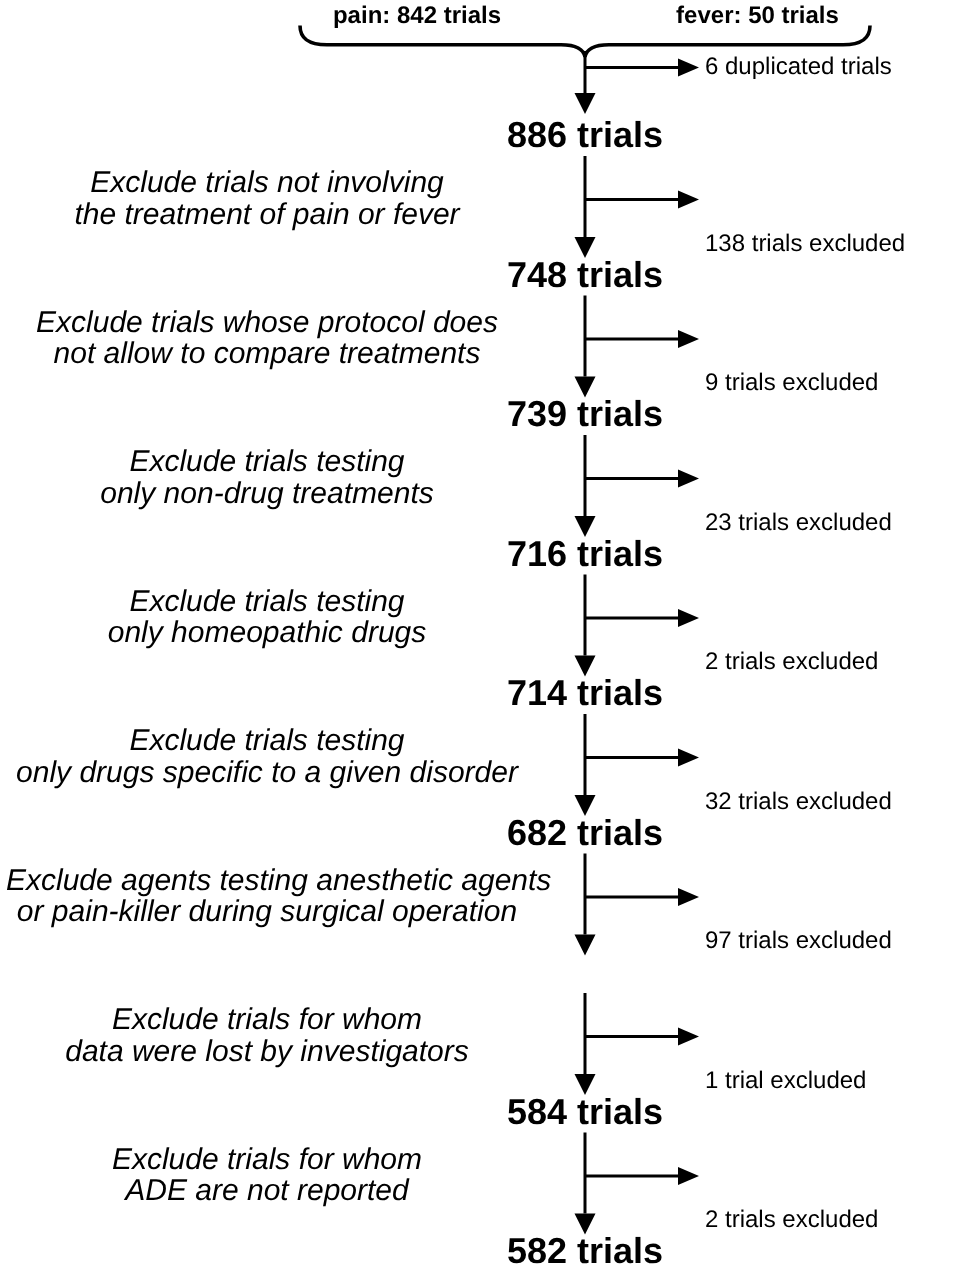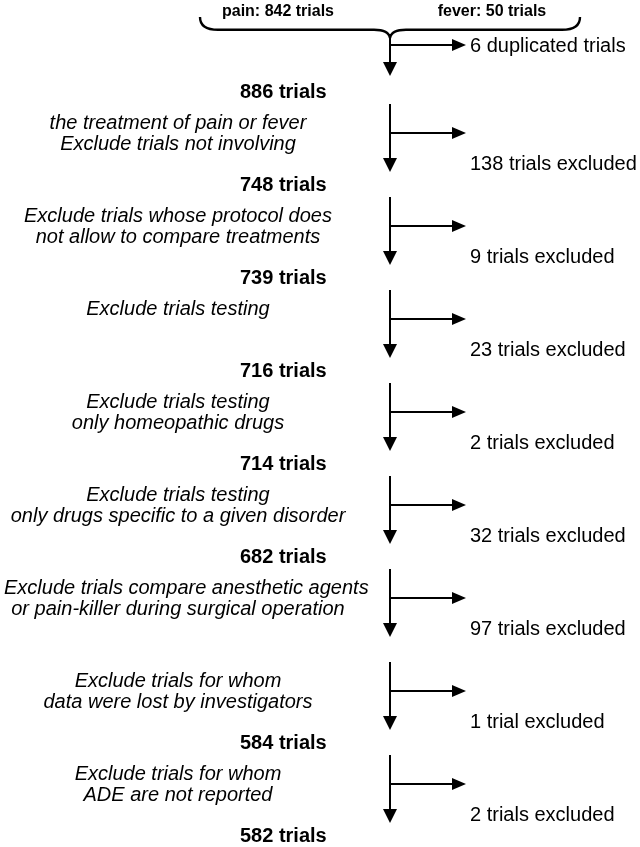--- a/index.html
+++ b/index.html
@@ -14,21 +14,21 @@
   }
 
   
   .header { position: absolute; top: 0; left: 0; width: 640px; height: 80px; }
   .src {
     position: absolute; top: 1px;
     font-weight: bold; font-size: 16px; line-height: 20px;
     text-align: center; white-space: nowrap;
   }
   .src-pain  { left: 198px; width: 160px; }
-  .src-fever { left: 412px; width: 160px; }
+  .src-fever { left: 425px; width: 160px; }
   .brace-svg { position: absolute; top: 0; left: 0; }
 
   
   .vline { position: absolute; left: 388.8px; width: 2.4px; background: #000; }
   .hline { position: absolute; left: 390px; width: 62px; height: 2.4px; background: #000; }
   .arrow-down {
     position: absolute; left: 382.5px; width: 0; height: 0;
     border-left: 7.5px solid transparent;
     border-right: 7.5px solid transparent;
     border-top: 14px solid #000;
@@ -38,32 +38,32 @@
     border-top: 6.5px solid transparent;
     border-bottom: 6.5px solid transparent;
     border-left: 14px solid #000;
   }
   .header .vline { top: 34px; height: 29px; }
   .header .arrow-down { top: 62px; }
   .header .hline { top: 43.8px; }
   .header .arrow-right { top: 38.5px; }
   .side-note {
     position: absolute; left: 470px;
-    font-size: 20px; line-height: 20px; white-space: nowrap;
+    font-size: 16px; line-height: 20px; white-space: nowrap;
   }
   .header .side-note { top: 35px; }
 
   
   .flow { position: absolute; top: 80px; left: 0; width: 640px; }
   .stage { position: relative; width: 640px; height: 93px; }
   .stage.final { height: 23px; padding-left: 40px; }
   .node {
     position: absolute; top: 0; left: 240px; width: 300px;
-    font-weight: bold; font-size: 20px; line-height: 22px;
-    text-align: left; white-space: nowrap;
+    font-weight: bold; font-size: 24px; line-height: 22px;
+    text-align: center; white-space: nowrap;
   }
   .stage .vline { top: 24px; height: 54px; }
   .stage .arrow-down { top: 78px; }
   .stage .hline { top: 51.8px; }
   .stage .arrow-right { top: 46.5px; }
   .stage .side-note { top: 43px; margin-top: 30px; }
   .reason {
     position: absolute; left: 4px; top: 32px; width: 348px;
     font-style: italic; font-size: 20px; line-height: 21px;
     text-align: center;
@@ -90,22 +90,22 @@
 
   <div class="flow">
 
     <div class="stage">
       <div class="node">886 trials</div>
       <div class="vline"></div>
       <div class="hline"></div>
       <div class="arrow-right"></div>
       <div class="arrow-down"></div>
       <div class="reason">
+        <div>Exclude trials not involving</div>
         <div>the treatment of pain or fever</div>
-        <div>Exclude trials not involving</div>
       </div>
       <div class="side-note">138 trials excluded</div>
     </div>
 
     <div class="stage">
       <div class="node">748 trials</div>
       <div class="vline"></div>
       <div class="hline"></div>
       <div class="arrow-right"></div>
       <div class="arrow-down"></div>
@@ -117,20 +117,21 @@
     </div>
 
     <div class="stage">
       <div class="node">739 trials</div>
       <div class="vline"></div>
       <div class="hline"></div>
       <div class="arrow-right"></div>
       <div class="arrow-down"></div>
       <div class="reason">
         <div>Exclude trials testing</div>
+        <div>only non-drug treatments</div>
       </div>
       <div class="side-note">23 trials excluded</div>
     </div>
 
     <div class="stage">
       <div class="node">716 trials</div>
       <div class="vline"></div>
       <div class="hline"></div>
       <div class="arrow-right"></div>
       <div class="arrow-down"></div>
@@ -154,21 +155,21 @@
       <div class="side-note">32 trials excluded</div>
     </div>
 
     <div class="stage">
       <div class="node">682 trials</div>
       <div class="vline"></div>
       <div class="hline"></div>
       <div class="arrow-right"></div>
       <div class="arrow-down"></div>
       <div class="reason">
-        <div>Exclude trials compare anesthetic agents</div>
+        <div>Exclude agents testing anesthetic agents</div>
         <div>or pain-killer during surgical operation</div>
       </div>
       <div class="side-note">97 trials excluded</div>
     </div>
 
     <div class="stage">
       <div class="vline"></div>
       <div class="hline"></div>
       <div class="arrow-right"></div>
       <div class="arrow-down"></div>

